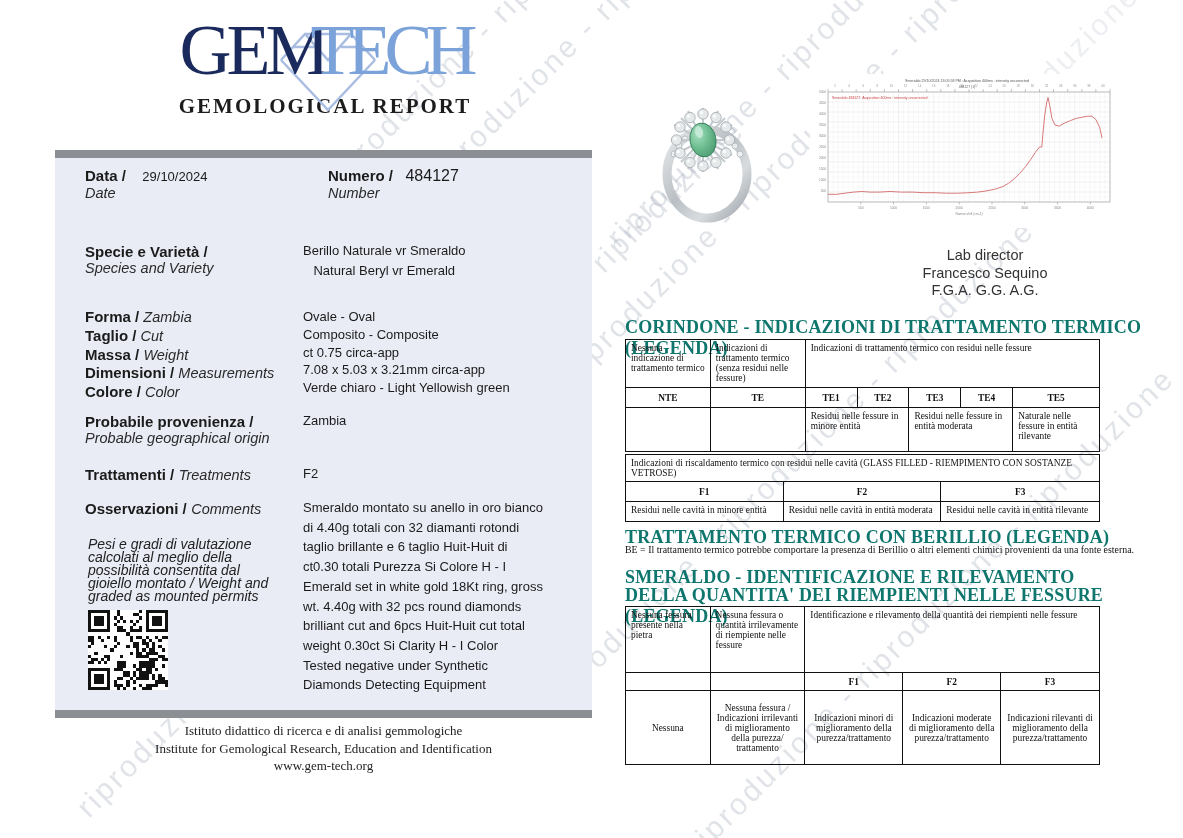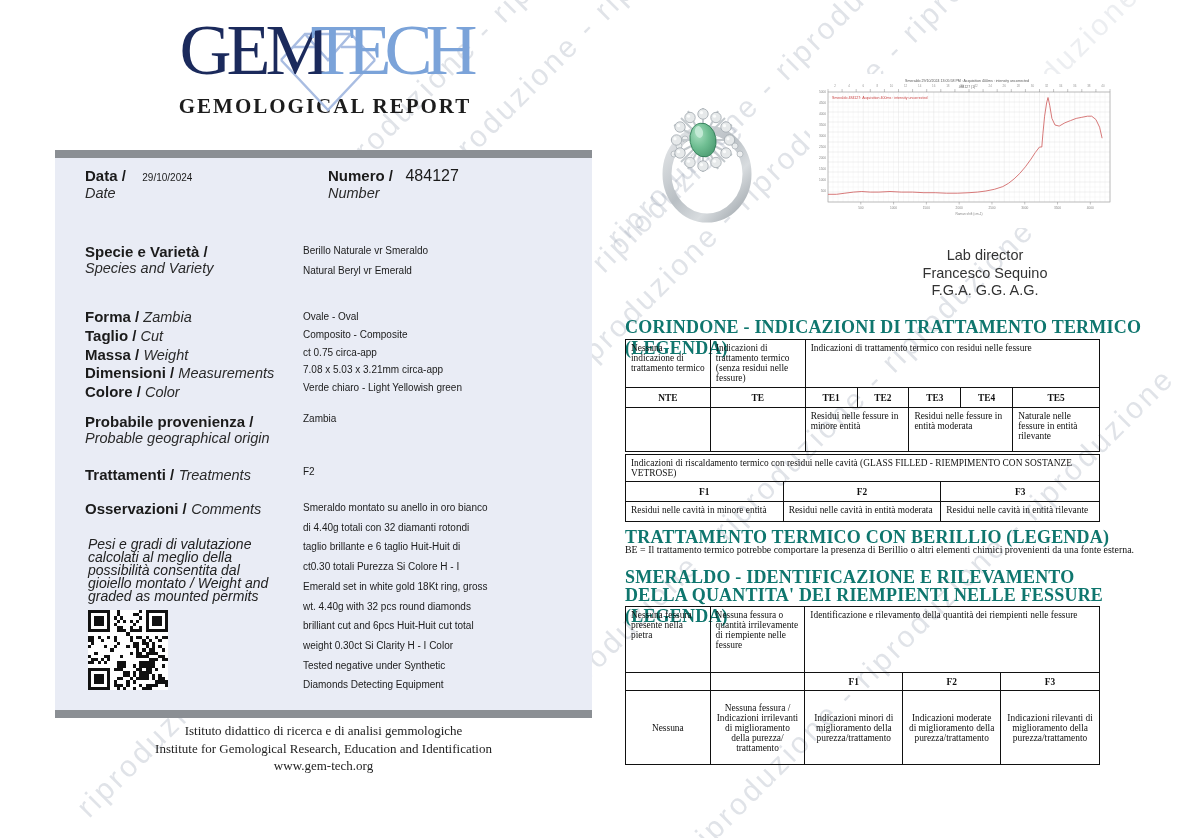--- a/index.html
+++ b/index.html
@@ -23,21 +23,21 @@
   #report-subtitle {
     font-family:"Liberation Serif", serif; font-size:21px; letter-spacing:2px;
     color:#1c1c1c; margin-top:8px; font-weight:600;
   }
   
   #card { position:absolute; left:55px; top:150px; width:537px; height:568px; background:#e9ecf5; }
   .gray-bar { position:absolute; left:0; width:537px; height:8px; background:#8b8f94; }
   .bar-top { top:0; } .bar-bottom { bottom:0; }
   .lbl { font-weight:700; font-size:15px; color:#1b1b1b; }
   .lbl-en { font-style:italic; font-weight:400; font-size:14.5px; color:#2a2a2a; }
-  .val { font-size:10px; color:#1b1b1b; }
+  .val { font-size:13px; color:#1b1b1b; }
   .pre { white-space:pre-line; }
   .abs { position:absolute; }
   .attr-lines { line-height:17.8px; font-size:15px; }
   #comments-value { width:280px; line-height:19.7px; }
   #mounted-note {
     font-style:italic; font-size:14px; line-height:13px; width:190px; color:#222;
   }
   
   #footer {
     position:absolute; left:55px; top:722px; width:537px; text-align:center;
@@ -108,21 +108,21 @@
     <div class="abs" style="left:273px; top:17px;">
       <span class="lbl">Numero /</span>
       <span class="val" style="margin-left:8px; font-size:16px;">484127</span>
       <div class="lbl-en">Number</div>
     </div>
 
     <div class="abs" style="left:30px; top:93px;">
       <div class="lbl">Specie e Varietà /</div>
       <div class="lbl-en">Species and Variety</div>
     </div>
-    <div class="abs val pre" style="left:248px; top:91px; line-height:19.5px;">Berillo Naturale vr Smeraldo
+    <div class="abs val pre" style="left:248px; top:91px; line-height:19.5px;text-align:center;">Berillo Naturale vr Smeraldo
 Natural Beryl vr Emerald</div>
 
     <div class="abs attr-lines" style="left:30px; top:158px;">
       <div><span class="lbl">Forma /</span> <span class="lbl-en">Zambia</span></div>
       <div><span class="lbl">Taglio /</span> <span class="lbl-en">Cut</span></div>
       <div><span class="lbl">Massa /</span> <span class="lbl-en">Weight</span></div>
       <div><span class="lbl">Dimensioni /</span> <span class="lbl-en">Measurements</span></div>
       <div><span class="lbl">Colore /</span> <span class="lbl-en">Color</span></div>
     </div>
     <div class="abs attr-lines" style="left:248px; top:158px;">

